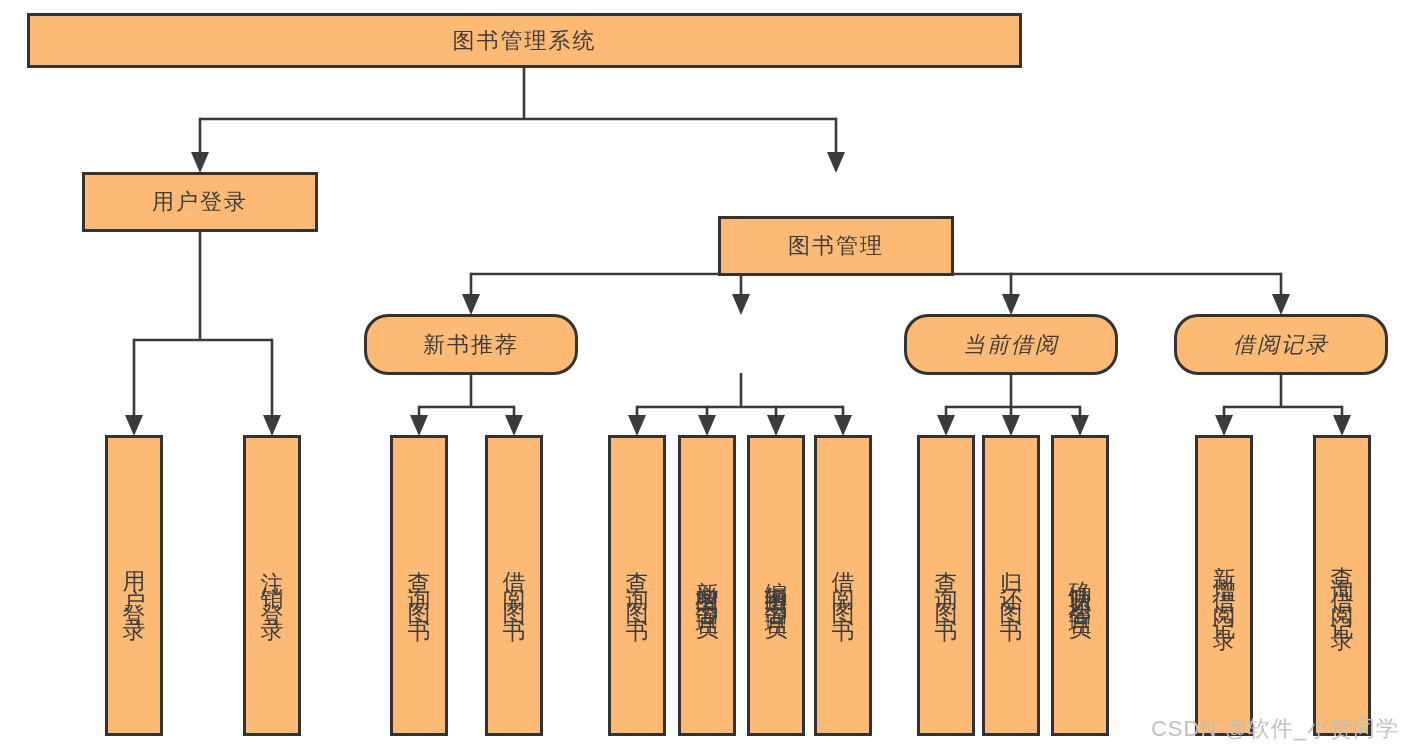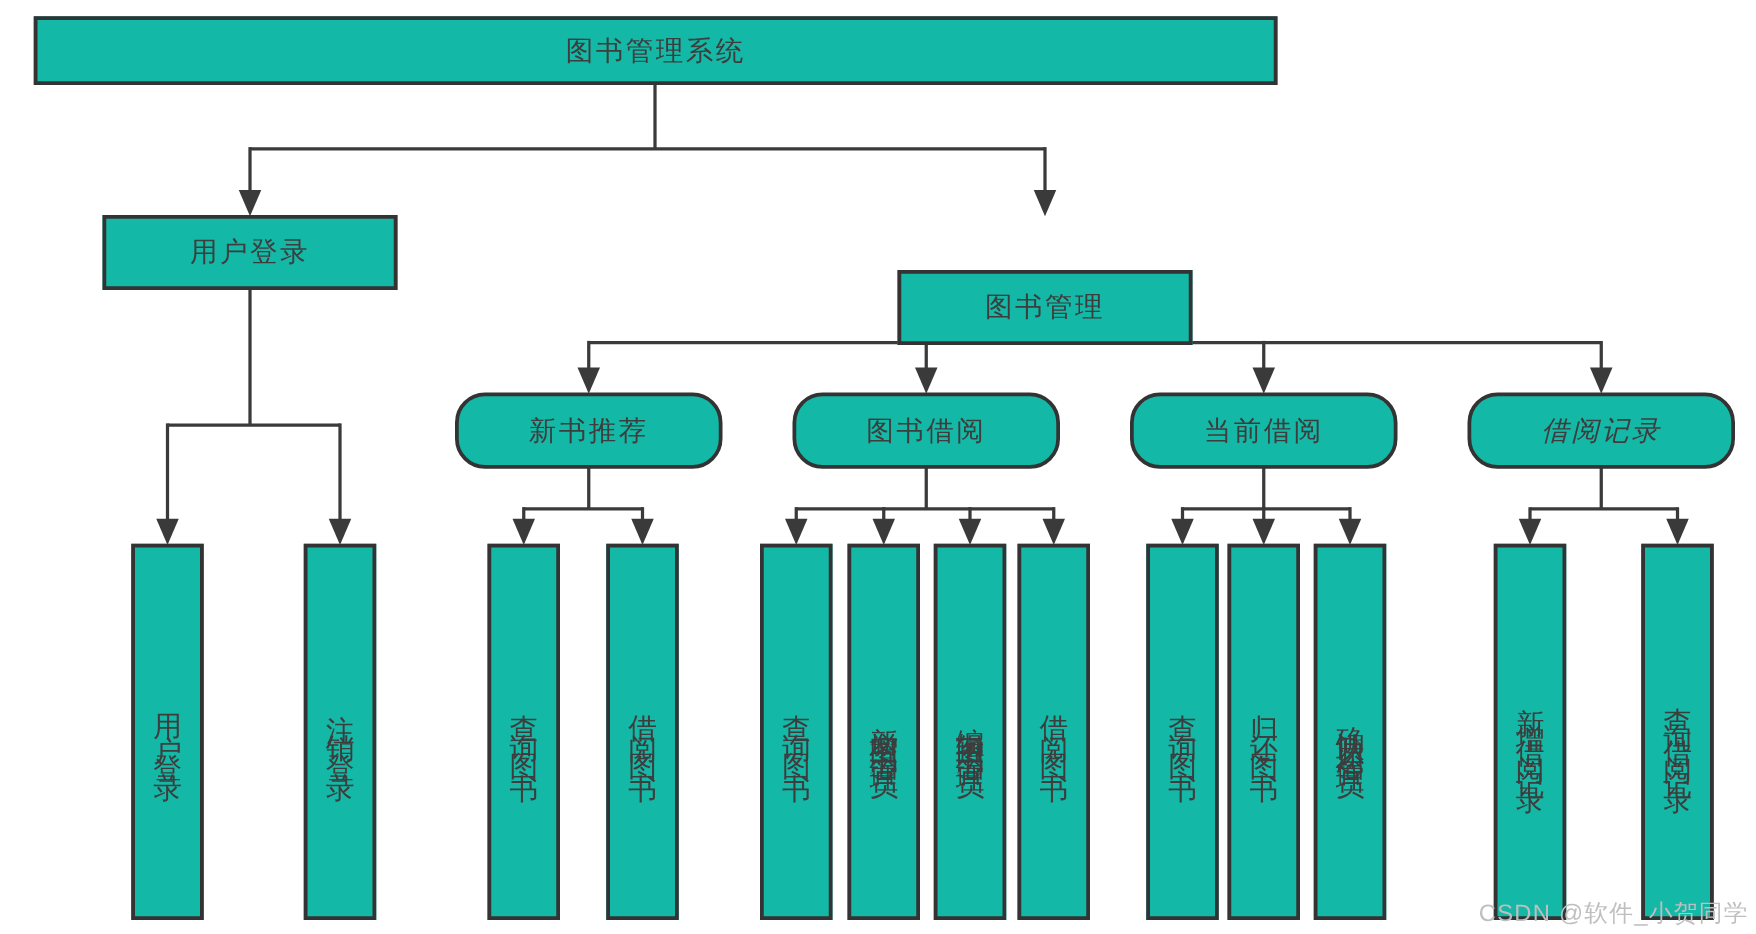--- a/index.html
+++ b/index.html
@@ -10,48 +10,48 @@
     font-family:"Liberation Sans","DejaVu Sans",sans-serif;
     overflow:hidden;
   }
   #connectors{position:absolute;left:0;top:0;z-index:0;}
   #connectors line{stroke:var(--line,#3a3a3a);stroke-width:2.6;}
   #connectors polygon{fill:var(--line,#3a3a3a);stroke:none;}
   .box{
     position:absolute;
     box-sizing:border-box;
     border:3px solid var(--border,#333333);
-    background:#14b8a6;
+    background:#fdba74;
     display:flex;align-items:center;justify-content:center;
     color:var(--text,#3d3d3d);
     z-index:1;
   }
   .hbox{font-size:22px;letter-spacing:2px;white-space:nowrap;}
   .leaf{
     writing-mode:vertical-rl;
     font-size:23px;
     line-height:1;
   }
   #watermark{
     position:absolute;
     right:6px;bottom:3px;
-    font-size:19px;
+    font-size:22px;
     letter-spacing:1px;
     color:var(--watermark,#bfbfbf);
     z-index:2;
     white-space:nowrap;
   }
   
   #n-root{left:27px;top:13px;width:995px;height:55px;}
   #n-user-login{left:82px;top:172px;width:236px;height:60px;}
   #n-book-management{left:718px;top:172px;width:236px;height:60px;margin-top:44px;}
   .l2{top:314px;width:214px;height:61px;border-radius:24px;}
   #n-new-book{left:364px;}
   #n-book-borrow{left:634px;}
-  #n-current-borrow{left:904px;}
+  #n-current-borrow{left:904px;font-style:italic;}
   #n-borrow-records{left:1174px;font-style:italic;}
   .leaf{top:435px;width:58px;height:301px;}
   #lf-user-login{left:105px;}
   #lf-logout{left:243px;}
   #lf-nb-query{left:390px;}
   #lf-nb-borrow{left:485px;}
   #lf-bb-query{left:608px;}
   #lf-bb-add{left:678px;}
   #lf-bb-edit{left:747px;}
   #lf-bb-borrow{left:814px;}
@@ -141,21 +141,20 @@
       <polygon points="1333,415 1351,415 1342,436"></polygon>
     </g>
   </svg>
 
   <div id="n-root" class="box hbox">图书管理系统</div>
 
   <div id="n-user-login" class="box hbox">用户登录</div>
   <div id="n-book-management" class="box hbox">图书管理</div>
 
   <div id="n-new-book" class="box hbox l2">新书推荐</div>
-  <div id="n-book-borrow" class="box hbox l2">图书借阅</div>
   <div id="n-current-borrow" class="box hbox l2">当前借阅</div>
   <div id="n-borrow-records" class="box hbox l2">借阅记录</div>
 
   <div id="lf-user-login" class="box leaf" style="letter-spacing: 0.7em;">用户登录</div>
   <div id="lf-logout" class="box leaf" style="letter-spacing: 0.7em;">注销登录</div>
 
   <div id="lf-nb-query" class="box leaf" style="letter-spacing: 0.7em;">查询图书</div>
   <div id="lf-nb-borrow" class="box leaf" style="letter-spacing: 0.7em;">借阅图书</div>
 
   <div id="lf-bb-query" class="box leaf" style="letter-spacing: 0.7em;">查询图书</div>

